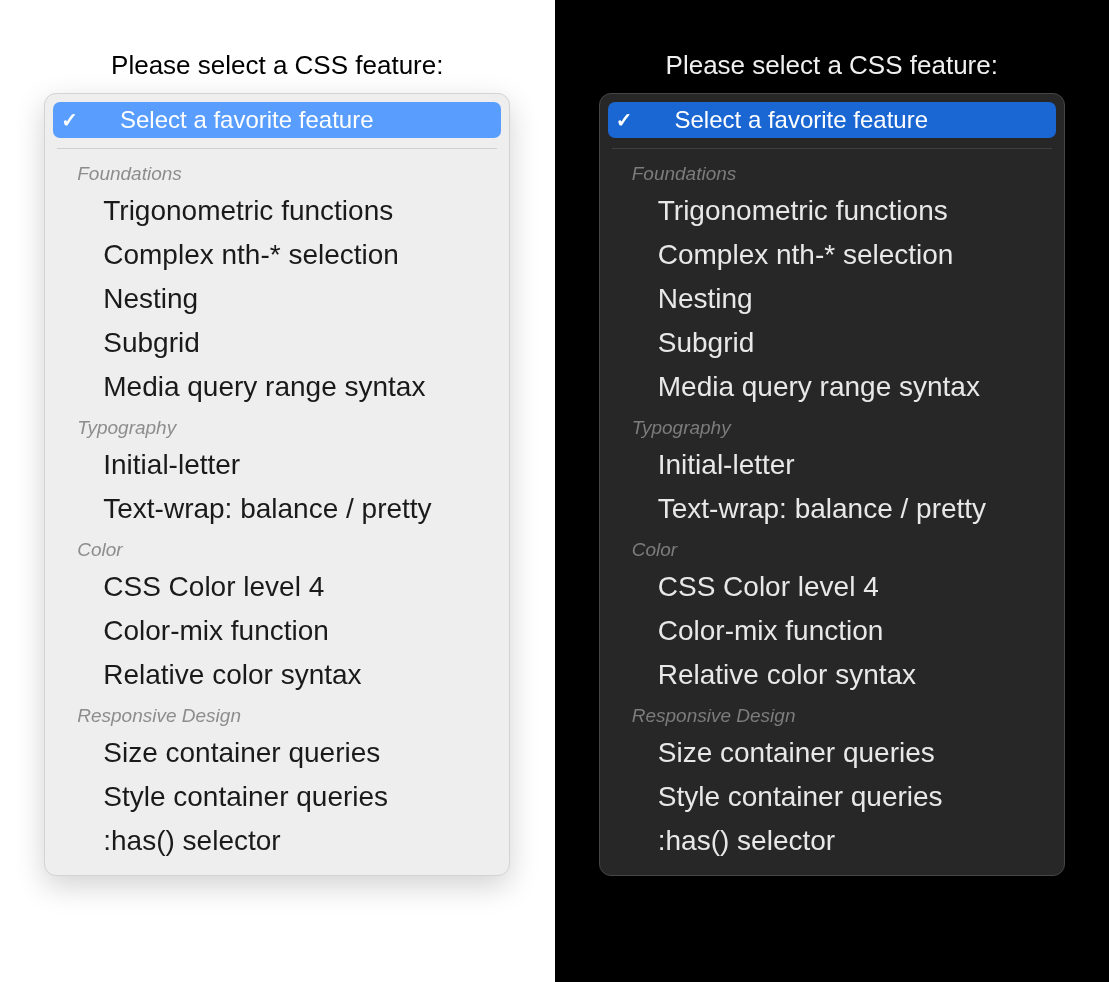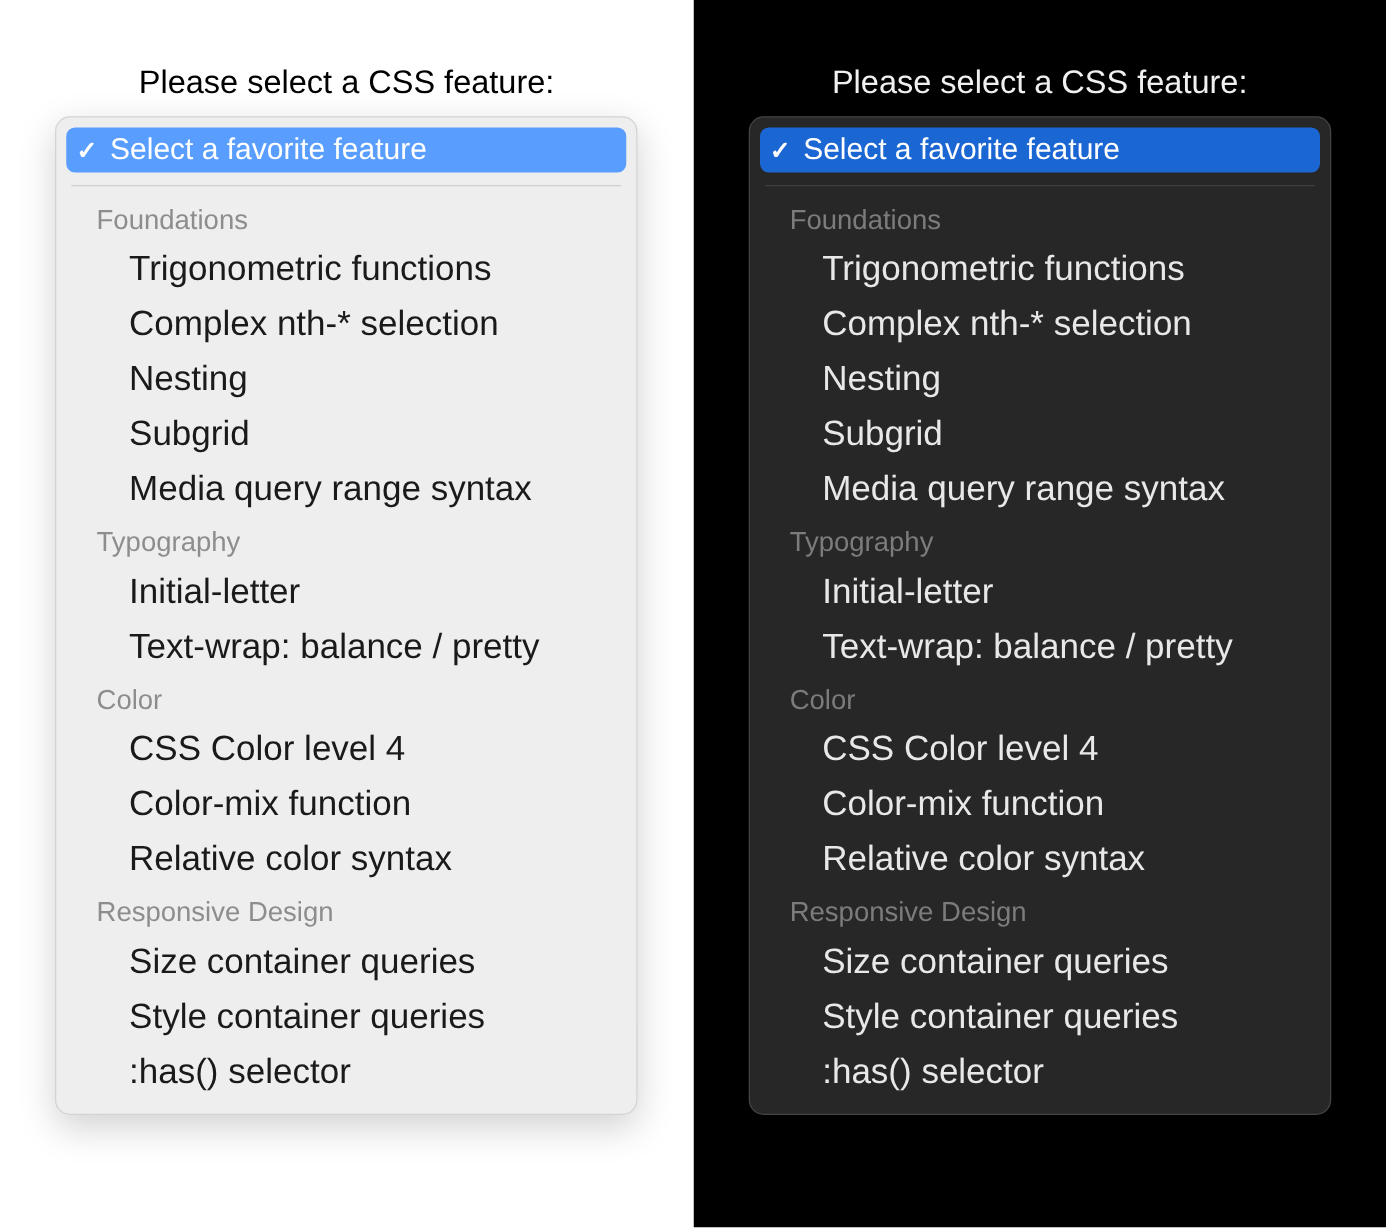--- a/index.html
+++ b/index.html
@@ -66,34 +66,36 @@
       background: #1a66d2;
       color: #ffffff;
     }
     .checkmark {
       font-size: 20px;
       margin-right: 10px;
       font-weight: 600;
     }
     .selected-label {
       font-size: 24px;
+      margin-left: 32px;
     }
     .divider {
       height: 1px;
       margin: 10px 4px 6px 4px;
     }
     .light .divider {
       background: #cfcfcf;
     }
     .dark .divider {
       background: #3f3f3f;
     }
     .group-label {
-      font-size: 22px;
+      font-size: 19px;
       padding: 8px 0 4px 24px;
+      font-style: italic;
     }
     .light .group-label {
       color: #8d8d8d;
     }
     .dark .group-label {
       color: #7c7c7c;
     }
     .item {
       font-size: 28px;
       padding: 6px 0 6px 50px;

